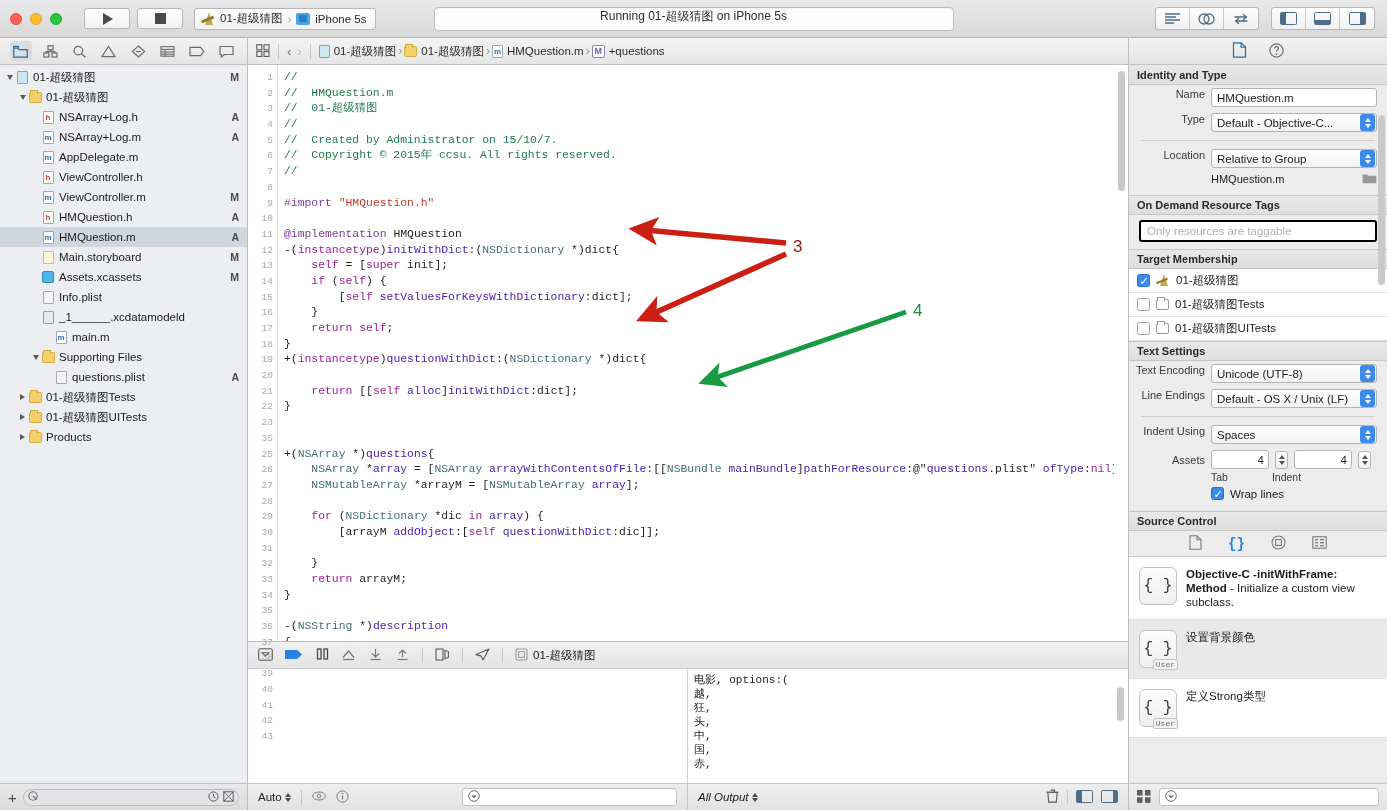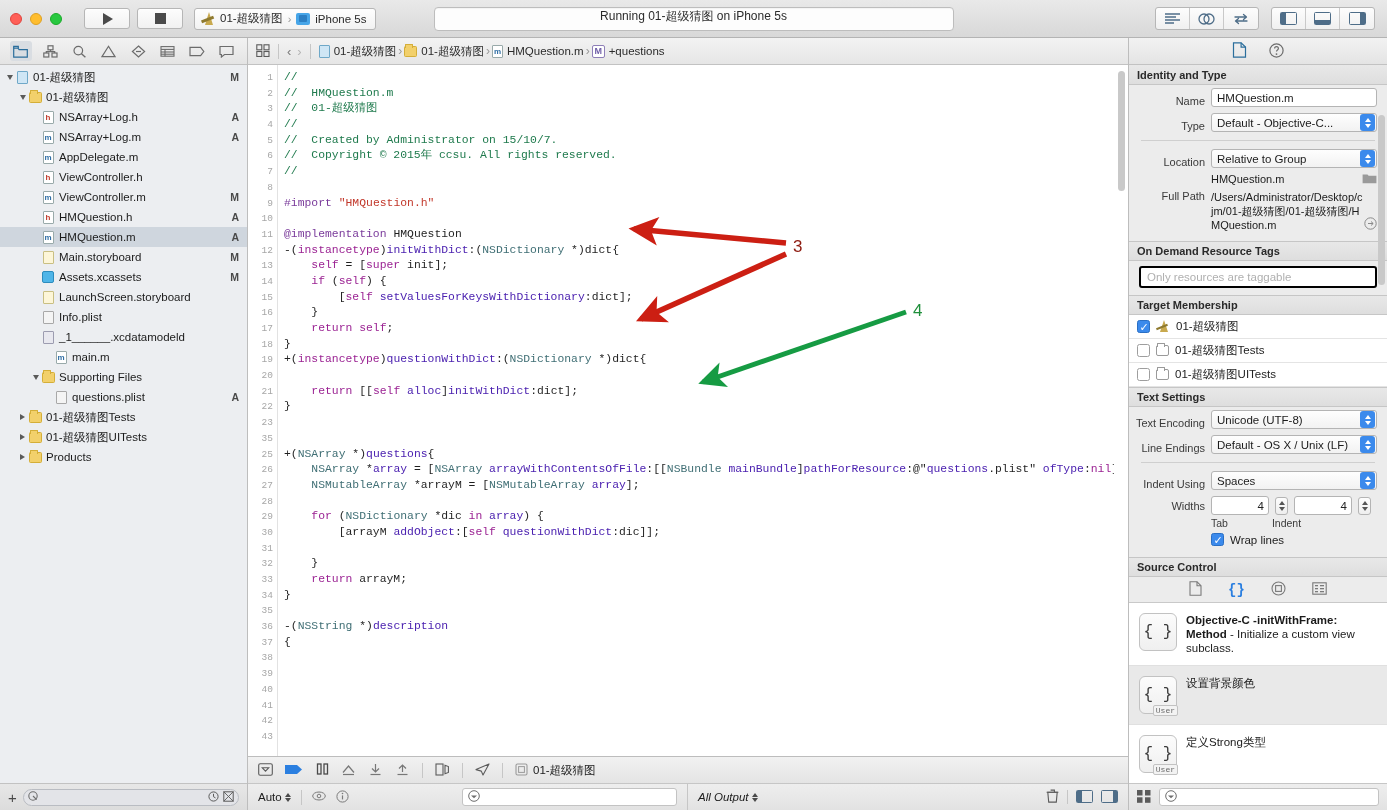--- a/index.html
+++ b/index.html
@@ -156,21 +156,21 @@
   .updown i.d { border-top:4px solid #4a4a4a; }
   .consinput { flex:1; height:18px; background:#fff; border:1px solid #c3c3c3; border-radius:3px; display:flex; align-items:center; padding:0 5px;}
 
   
   .inspector { width: 259px; flex: 0 0 259px; background:#ececec; border-left: 1px solid #bdbdbd; display:flex; flex-direction:column; }
   .insp-tabs { height: 27px; flex:0 0 27px; background: linear-gradient(#f2f2f2,#e4e4e4); border-bottom:1px solid #c2c2c2;
                display:flex; align-items:center; justify-content:center; gap:22px;}
   .insp-body { flex:1 1 auto; overflow:hidden; background:#ececec; position:relative;}
   .sec-head { height: 20px; background: linear-gradient(#e8e8e8,#dedede); border-bottom:1px solid #c6c6c6; border-top:1px solid #c6c6c6;
               display:flex; align-items:center; padding-left:8px; font-size:11px; font-weight:bold; color:#2a2a2a;}
-  .frow { display:flex; align-items:flex-end; padding: 3px 10px 3px 4px; gap:6px; }
+  .frow { display:flex; align-items:flex-start; padding: 3px 10px 3px 4px; gap:6px; }
   .flabel { width: 72px; text-align:right; font-size:11px; color:#3a3a3a; flex:0 0 72px;}
   .ffield { flex:1; height:19px; background:#fff; border:1px solid #b4b4b4; border-radius:3px; display:flex; align-items:center; padding:0 5px; font-size:11.5px; color:#1b1b1b;}
   .fpop { flex:1; height:19px; background:linear-gradient(#fefefe,#f2f2f2); border:1px solid #b4b4b4; border-radius:3px;
           display:flex; align-items:center; padding:0 1px 0 5px; font-size:11.5px; color:#1b1b1b; position:relative;}
   .popstep { width:15px; height:17px; margin-left:auto; background:#3b8aec; border-radius:3px; display:flex; flex-direction:column;
              align-items:center; justify-content:center; gap:2px; flex:0 0 15px;}
   .popstep i { width:0;height:0;border-left:3px solid transparent;border-right:3px solid transparent; }
   .popstep i.u { border-bottom:4px solid #fff; }
   .popstep i.d { border-top:4px solid #fff; }
   .divline { height:1px; background:#cfcfcf; margin: 5px 12px; }
@@ -437,28 +437,20 @@
             <span class="badge">M</span>
           </div>
           <div class="row">
             <span style="width:30px;flex:0 0 30px"></span>
             <span class="tw"></span>
             <span class="fi">
               <span class="icon-assets"></span>
             </span>
             <span>Assets.xcassets</span>
             <span class="badge">M</span>
-          </div>
-          <div class="row">
-            <span style="width:30px;flex:0 0 30px"></span>
-            <span class="tw"></span>
-            <span class="fi">
-              <span class="icon-sb"></span>
-            </span>
-            <span>LaunchScreen.storyboard</span>
           </div>
           <div class="row">
             <span style="width:30px;flex:0 0 30px"></span>
             <span class="tw"></span>
             <span class="fi">
               <span class="icon-plist"></span>
             </span>
             <span>Info.plist</span>
           </div>
           <div class="row">
@@ -704,20 +696,35 @@
           <span>
             <svg width="13" height="13" viewBox="0 0 13 13">
                 <rect x="1" y="1" width="11" height="11" rx="1.5" fill="none" stroke="#9a9a9a" stroke-width="1.1"></rect>
                 <rect x="3.6" y="3.6" width="5.8" height="5.8" fill="none" stroke="#9a9a9a" stroke-width="1"></rect>
               </svg>
           </span>
           <span>01-超级猜图</span>
         </div>
       </div>
 
+      <div class="debugarea">
+        <div class="dbg-vars"></div>
+        <div class="dbg-console">
+          <div id="console-lines">
+              <div>电影, options:(</div>
+              <div>    越,</div>
+              <div>    狂,</div>
+              <div>    头,</div>
+              <div>    中,</div>
+              <div>    国,</div>
+              <div>    赤,</div>
+            </div>
+          <div class="csthumb"></div>
+        </div>
+      </div>
 
       <div class="dbg-footer">
         <div class="dbg-foot-left">
           <div class="popbtn">
             <span>Auto</span>
             <span class="updown">
                 <i class="u"></i>
                 <i class="d"></i>
               </span>
           </div>
@@ -820,32 +827,20 @@
           <div class="flabel"></div>
           <div style="flex:1;display:flex;align-items:center;">
             <span class="pathtext">HMQuestion.m</span>
             <span style="margin-left:auto">
               <svg width="15" height="12" viewBox="0 0 15 12">
                   <path d="M.6 2.4h4.9l1.1 1.3h7.8v7.5H.6z" fill="#9a9a9a"></path>
                 </svg>
             </span>
           </div>
         </div>
-        <div class="frow" style="align-items:flex-start;padding-top:1px">
-          <div class="flabel">Full Path</div>
-          <div style="flex:1;display:flex;align-items:flex-end;">
-            <span class="pathtext" style="flex:1">/Users/Administrator/Desktop/cjm/01-超级猜图/01-超级猜图/HMQuestion.m</span>
-            <span>
-              <svg width="13" height="13" viewBox="0 0 13 13">
-                  <circle cx="6.5" cy="6.5" r="5.7" fill="none" stroke="#8a8a8a" stroke-width="1"></circle>
-                  <path d="M4 6.5h5M7 4.5 9.2 6.5 7 8.5" fill="none" stroke="#8a8a8a" stroke-width="1"></path>
-                </svg>
-            </span>
-          </div>
-        </div>
 
         <div class="sec-head" style="margin-top:6px">On Demand Resource Tags</div>
         <div class="tagfield">Only resources are taggable</div>
 
         <div class="sec-head">Target Membership</div>
         <div id="tm-rows">
             <div class="tmrow">
               <span class="cbx on"></span>
               <span class="tgt-a"></span>
               <span>01-超级猜图</span>
@@ -892,21 +887,21 @@
           <div class="fpop">
             <span>Spaces</span>
             <span class="popstep">
                 <i class="u"></i>
                 <i class="d"></i>
               </span>
           </div>
         </div>
 
         <div class="widths">
-          <div class="flabel">Widths</div>
+          <div class="flabel">Assets</div>
           <div class="wbox">4</div>
           <div class="stepper">
               <i class="u"></i>
               <i class="d"></i>
             </div>
           <div class="wbox">4</div>
           <div class="stepper">
               <i class="u"></i>
               <i class="d"></i>
             </div>

